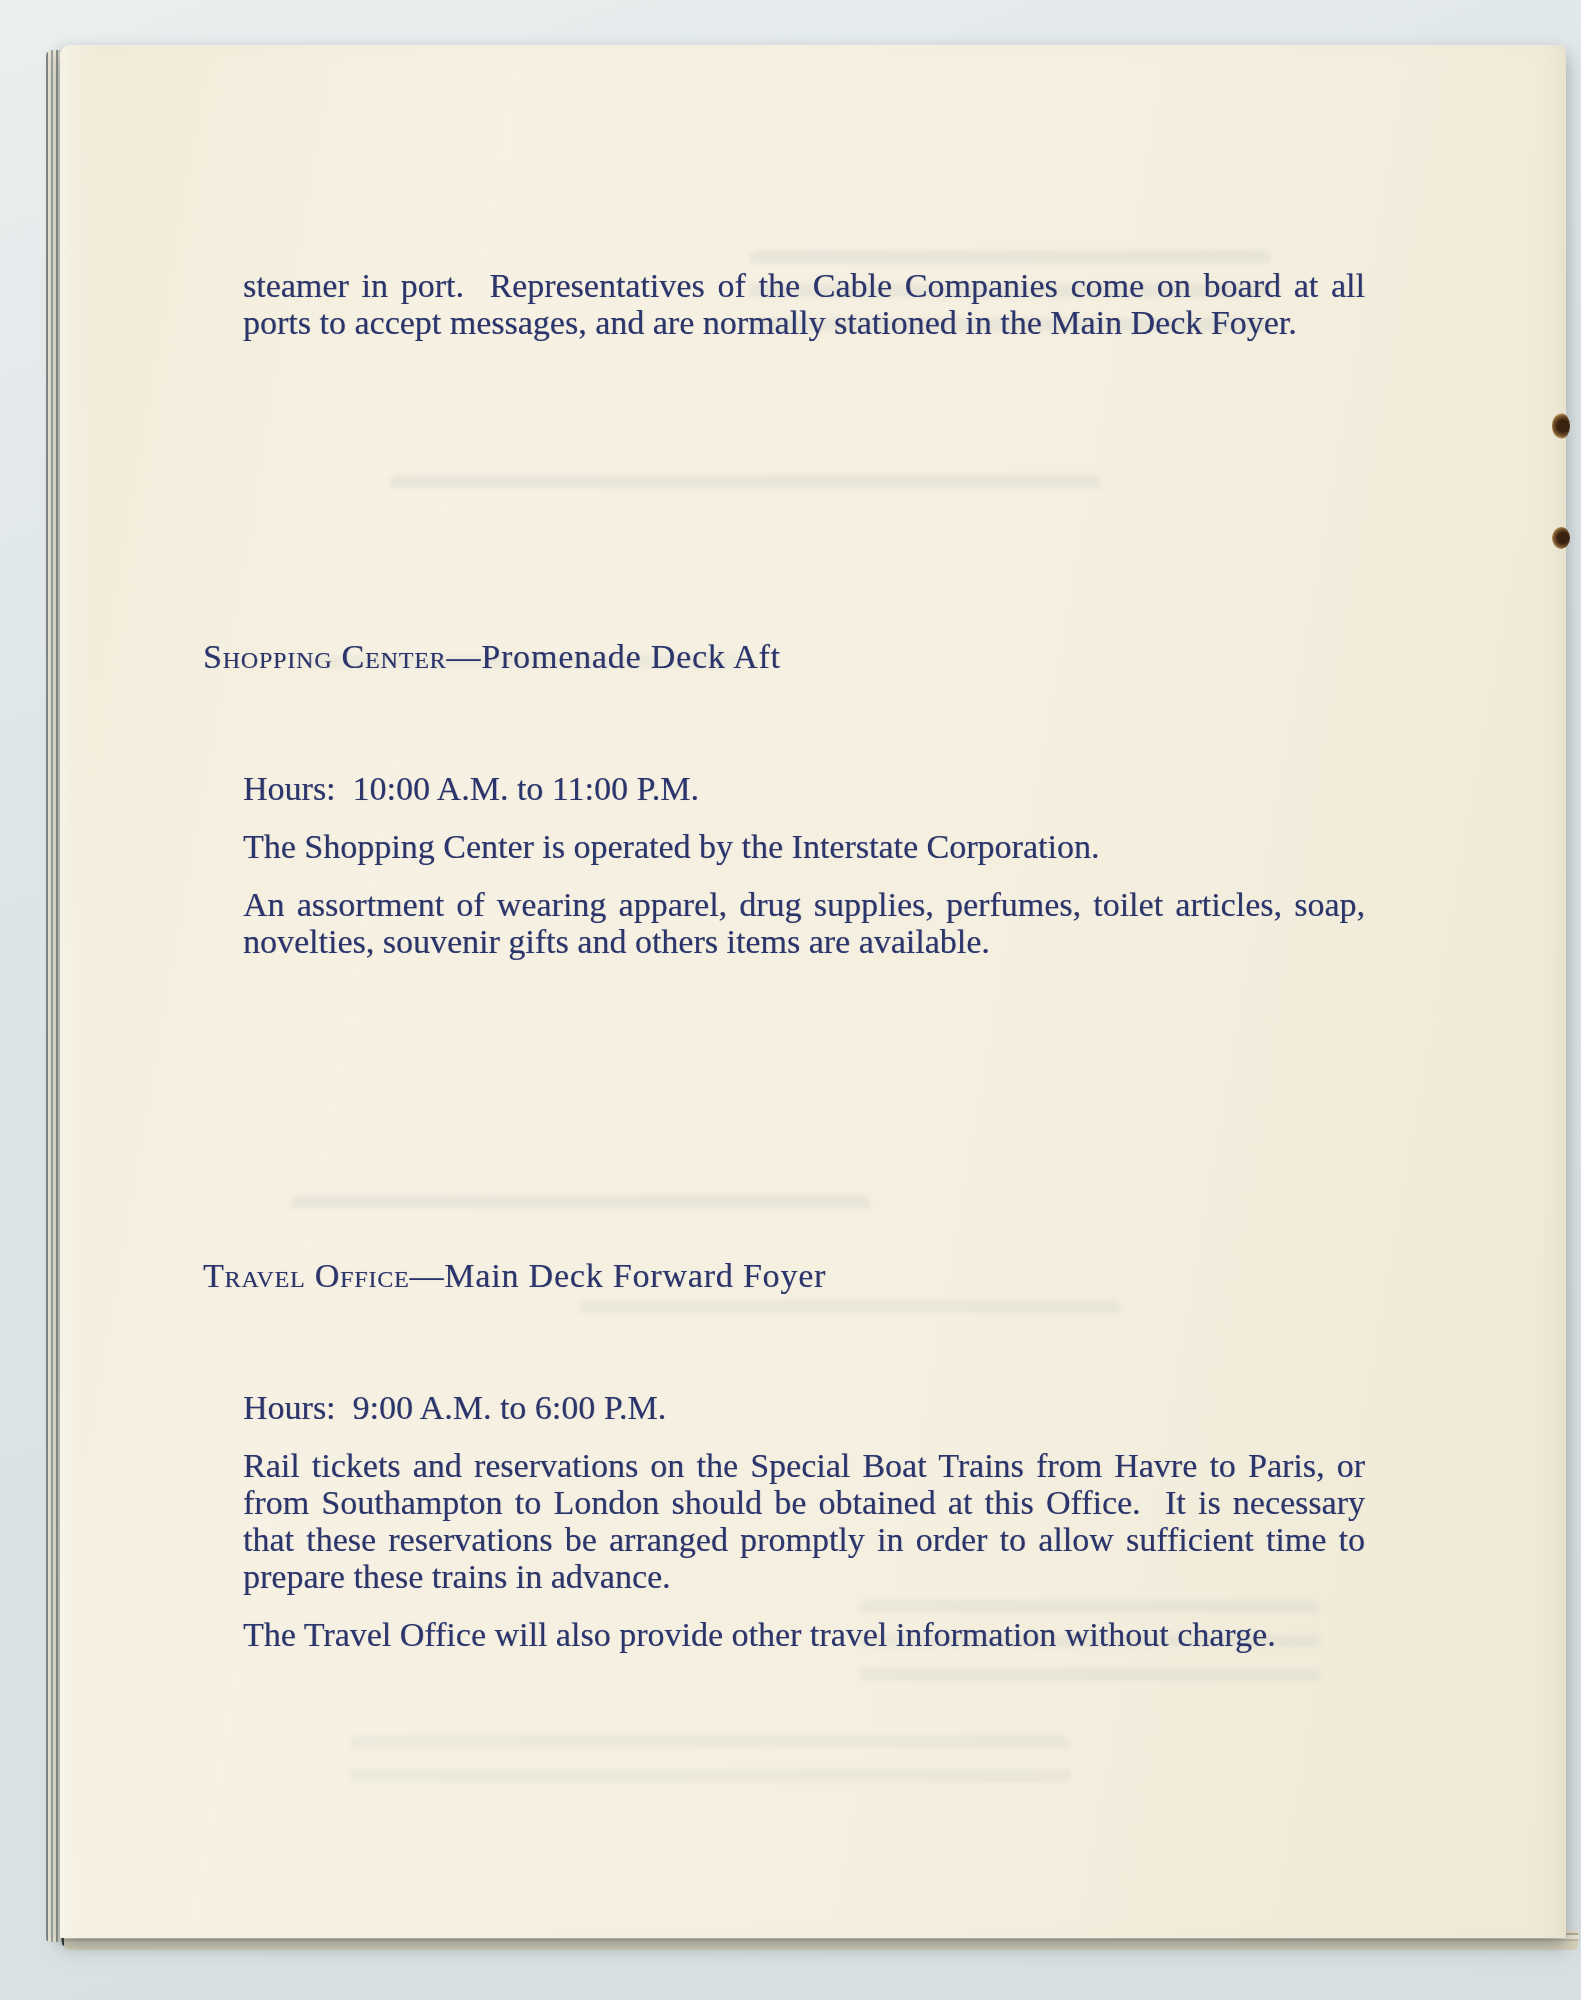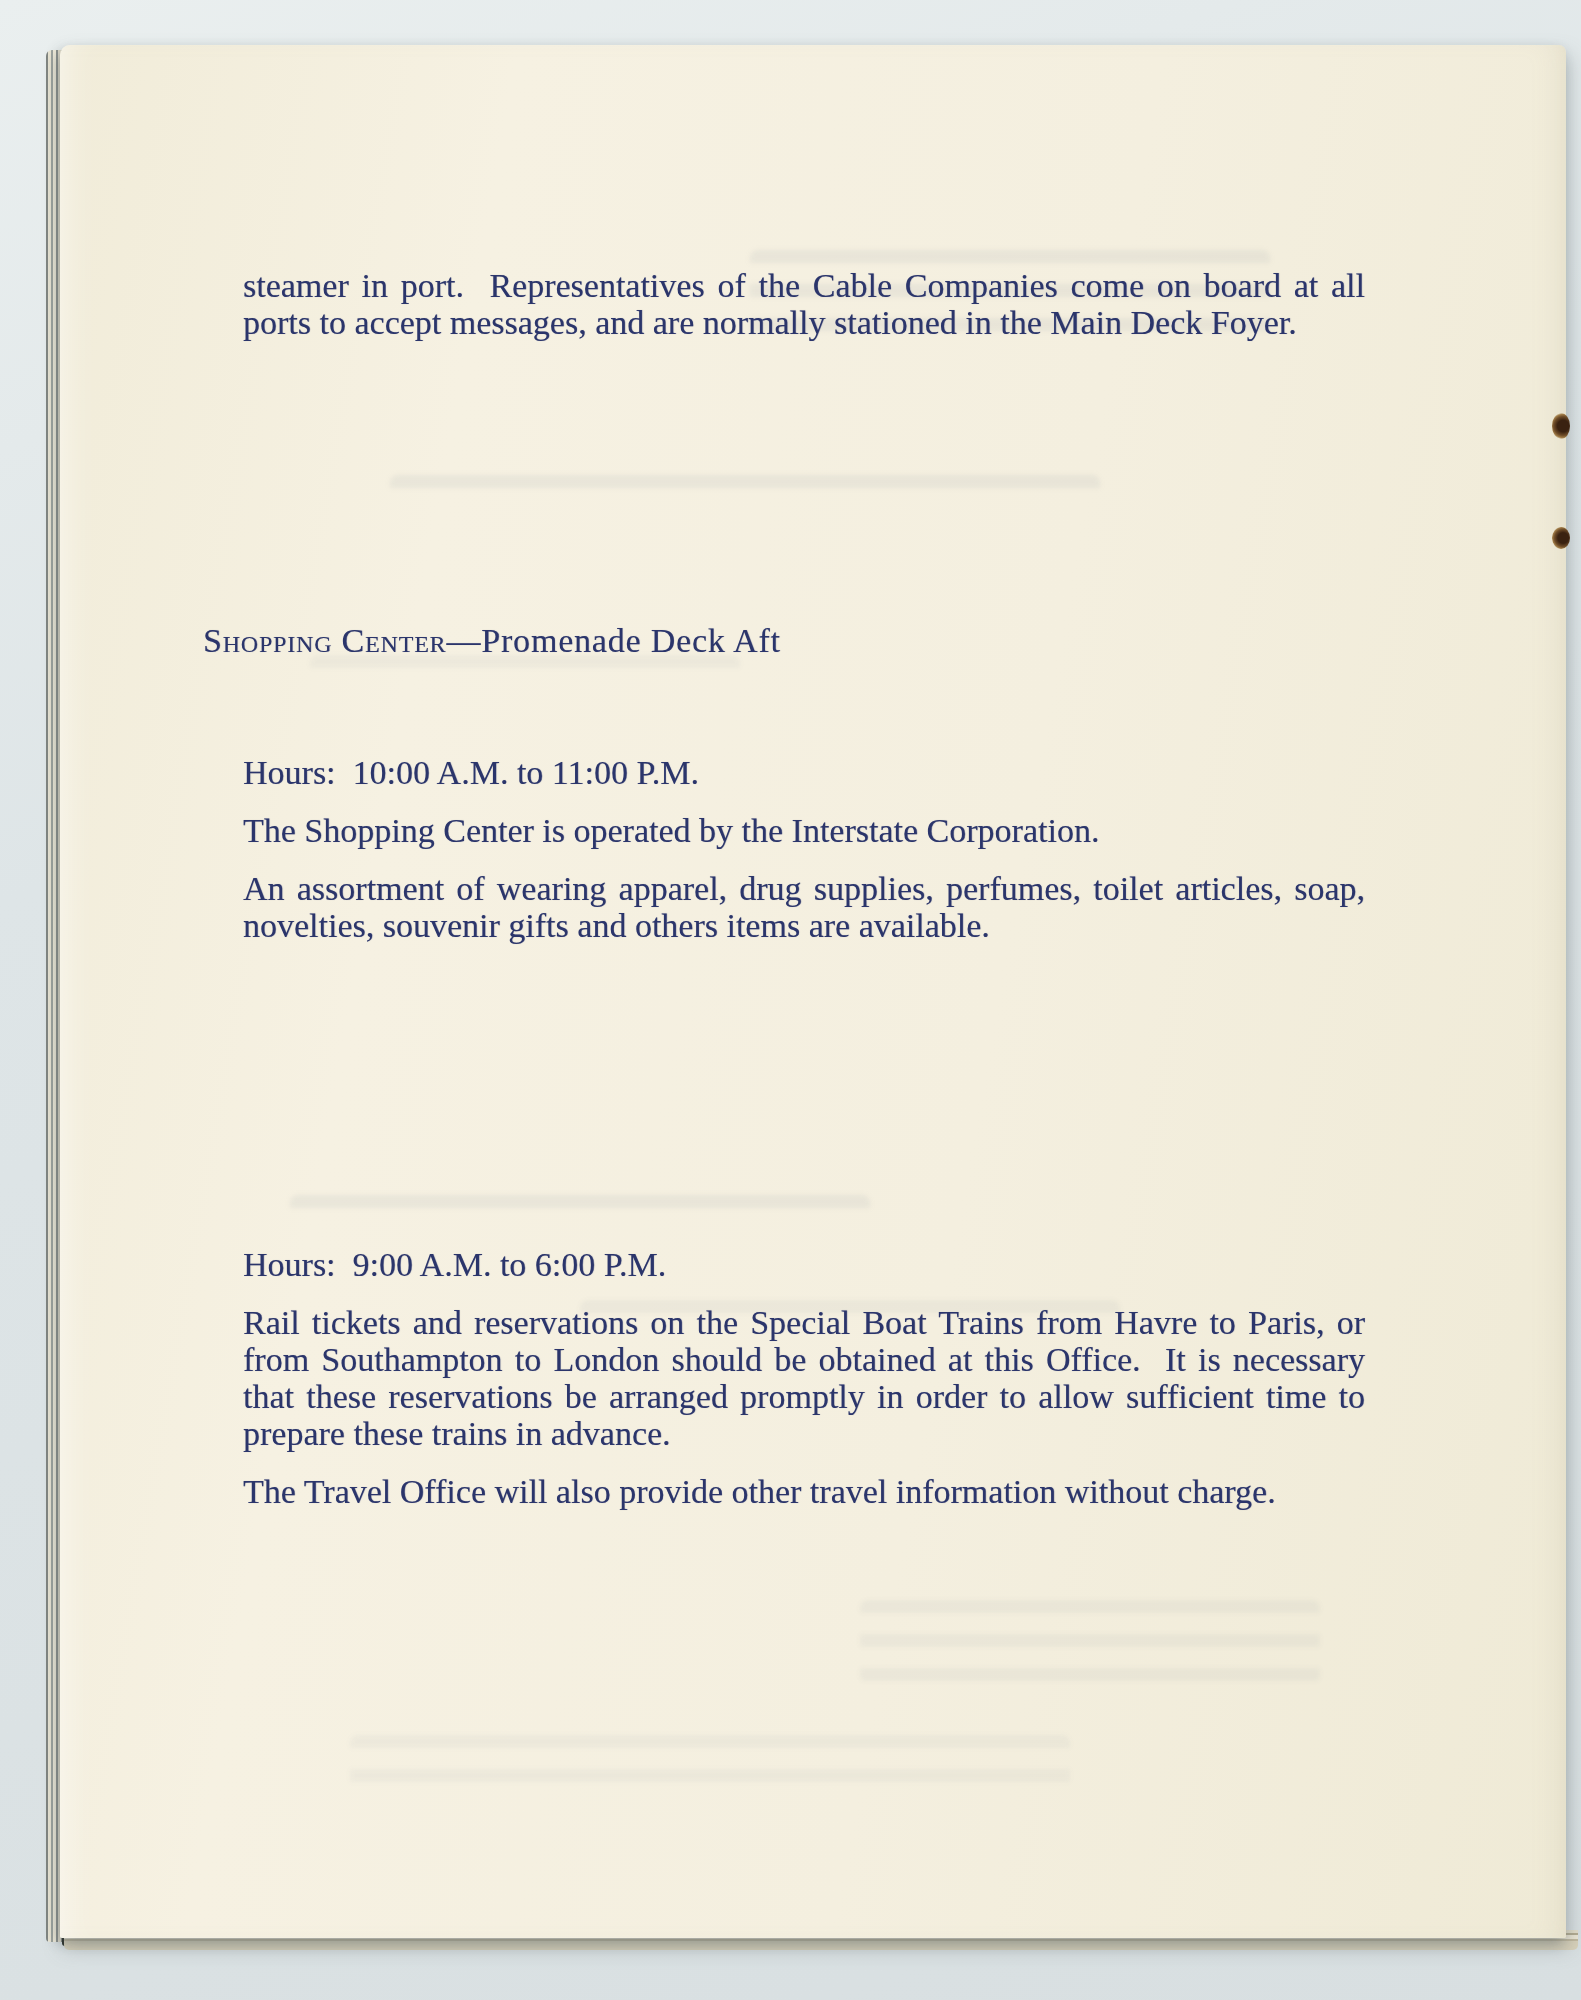--- a/index.html
+++ b/index.html
@@ -70,21 +70,21 @@
   .content {
     position:absolute; left:183px; top:148px; width:1122px;
     color:#2b356b; font-size:34px; line-height:37px;
     text-align:justify; text-justify:inter-word; white-space:pre-wrap;
     text-shadow: 0.4px 0.4px 0.7px rgba(43,53,107,.45);
   }
   .body-par { margin:21px 0 0; }
   .content > .intro { margin-top:0; }
   .section { margin-top:59px; }
   .heading {
-    margin:0 0 0 -40px; font-size:34px; font-weight:normal;
+    margin:16px 0 0 -40px; font-size:34px; font-weight:normal;
     line-height:37px; letter-spacing:0.8px; text-align:left;
   }
   .heading .sc { font-variant: small-caps; }
 </style>
 </head>
 <body>
 
 <div class="scan">
   <div class="page-stack"></div>
   <div class="cover-edge"></div>
@@ -104,20 +104,21 @@
 
     <div class="content">
       <p class="body-par intro">steamer in port.  Representatives of the Cable Companies come on board at all ports to accept messages, and are normally stationed in the Main Deck Foyer.</p>
       <div id="sections">
   <section class="section">
     <h2 class="heading"><span class="sc">Shopping Center</span><span class="reg">—</span><span class="reg">Promenade Deck Aft</span></h2>
   <p class="body-par">Hours:  10:00 A.M. to 11:00 P.M.</p><p class="body-par">The Shopping Center is operated by the Interstate Corporation.</p><p class="body-par">An assortment of wearing apparel, drug supplies, perfumes, toilet articles, soap, novelties, souvenir gifts and others items are available.</p></section>
 
 
   <section class="section">
+    <h2 class="heading"><span class="sc">Travel Office</span><span class="reg">—</span><span class="reg">Main Deck Forward Foyer</span></h2>
   <p class="body-par">Hours:  9:00 A.M. to 6:00 P.M.</p><p class="body-par">Rail tickets and reservations on the Special Boat Trains from Havre to Paris, or from Southampton to London should be obtained at this Office.  It is necessary that these reservations be arranged promptly in order to allow sufficient time to prepare these trains in advance.</p><p class="body-par">The Travel Office will also provide other travel information without charge.</p></section>
 
   
 
   
 </div>
     </div>
   </div>
 </div>
 

